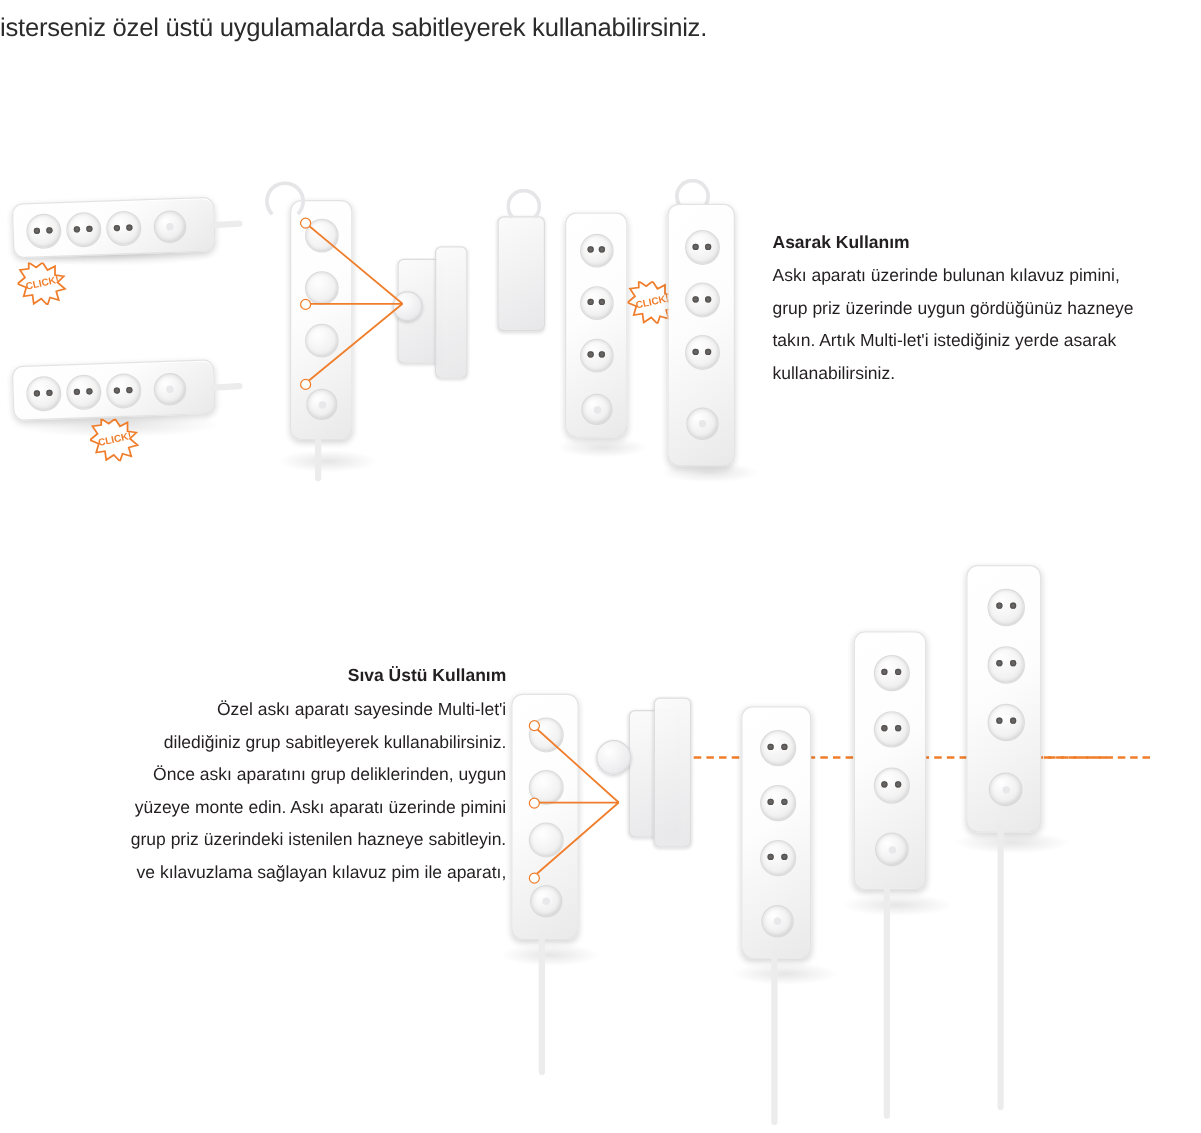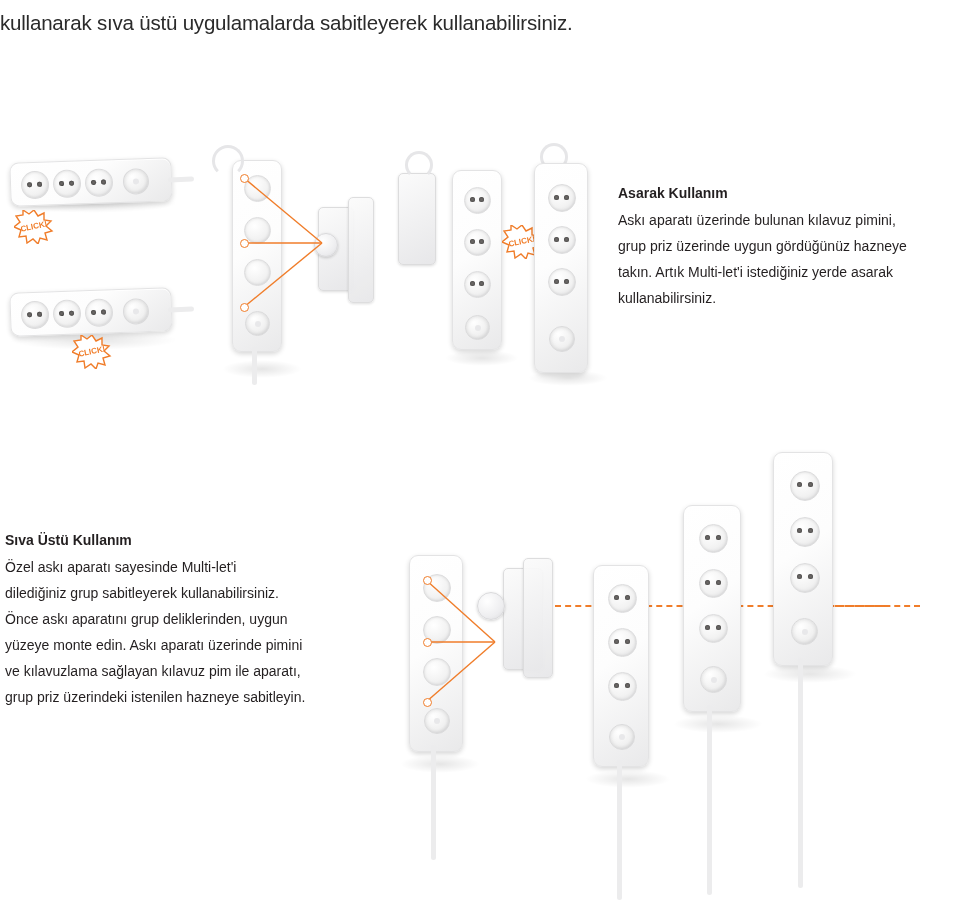--- a/index.html
+++ b/index.html
@@ -50,20 +50,21 @@
     top: 185px;
     width: 350px;
   }
 
   
   #siva-block {
     position: absolute;
     left: 5px;
     top: 532px;
     width: 400px;
+    text-align: right;
   }
 
   
   .illus {
     position: absolute;
   }
 
   
   .strip {
     position: absolute;
@@ -164,21 +165,21 @@
   .shadow-blob {
     position: absolute;
     border-radius: 50%;
     background: radial-gradient(ellipse at center, rgba(0,0,0,0.10) 0%, rgba(0,0,0,0) 70%);
   }
 </style>
 </head>
 <body>
 
 <div class="intro">
-  <span class="line">kullanarak sıva üstü uygulamalarda sabitleyerek kullanabilirsiniz.</span>
+  <span class="line">isterseniz özel üstü uygulamalarda sabitleyerek kullanabilirsiniz.</span>
 </div>
 
 <div class="illus" style="left:0px; top:135px; width:610px; height:250px;">
 
   <div class="shadow-blob" style="left:8px; top:58px; width:170px; height:20px;"></div>
   <div class="strip horiz" style="left:10px; top:25px; width:160px; height:42px; transform:rotate(-2deg);">
     <div class="socket" style="left:10px; top:8px; width:26px; height:26px;">
       <div class="pin" style="left:5px; top:10px;"></div>
         <div class="pin" style="left:15px; top:10px;"></div>
     </div>
@@ -314,22 +315,22 @@
   </div>
 </div>
 
 <div id="siva-block">
   <div class="section-title">Sıva Üstü Kullanım</div>
   <div class="body-text">
     <span class="line">Özel askı aparatı sayesinde Multi-let'i</span>
     <span class="line">dilediğiniz grup sabitleyerek kullanabilirsiniz.</span>
     <span class="line">Önce askı aparatını grup deliklerinden, uygun</span>
     <span class="line">yüzeye monte edin. Askı aparatı üzerinde pimini</span>
+    <span class="line">grup priz üzerindeki istenilen hazneye sabitleyin.</span>
     <span class="line">ve kılavuzlama sağlayan kılavuz pim ile aparatı,</span>
-    <span class="line">grup priz üzerindeki istenilen hazneye sabitleyin.</span>
   </div>
 </div>
 
 <div class="illus" style="left:395px; top:440px; width:566px; height:466px;">
 
   <div class="shadow-blob" style="left:5px; top:315px; width:80px; height:18px;"></div>
   <div class="strip" style="left:14px; top:115px; width:52px; height:195px;">
     <div class="socket" style="left:13px; top:18px; width:26px; height:26px;"></div>
     <div class="socket" style="left:13px; top:60px; width:26px; height:26px;"></div>
     <div class="socket" style="left:13px; top:102px; width:26px; height:26px;"></div>

